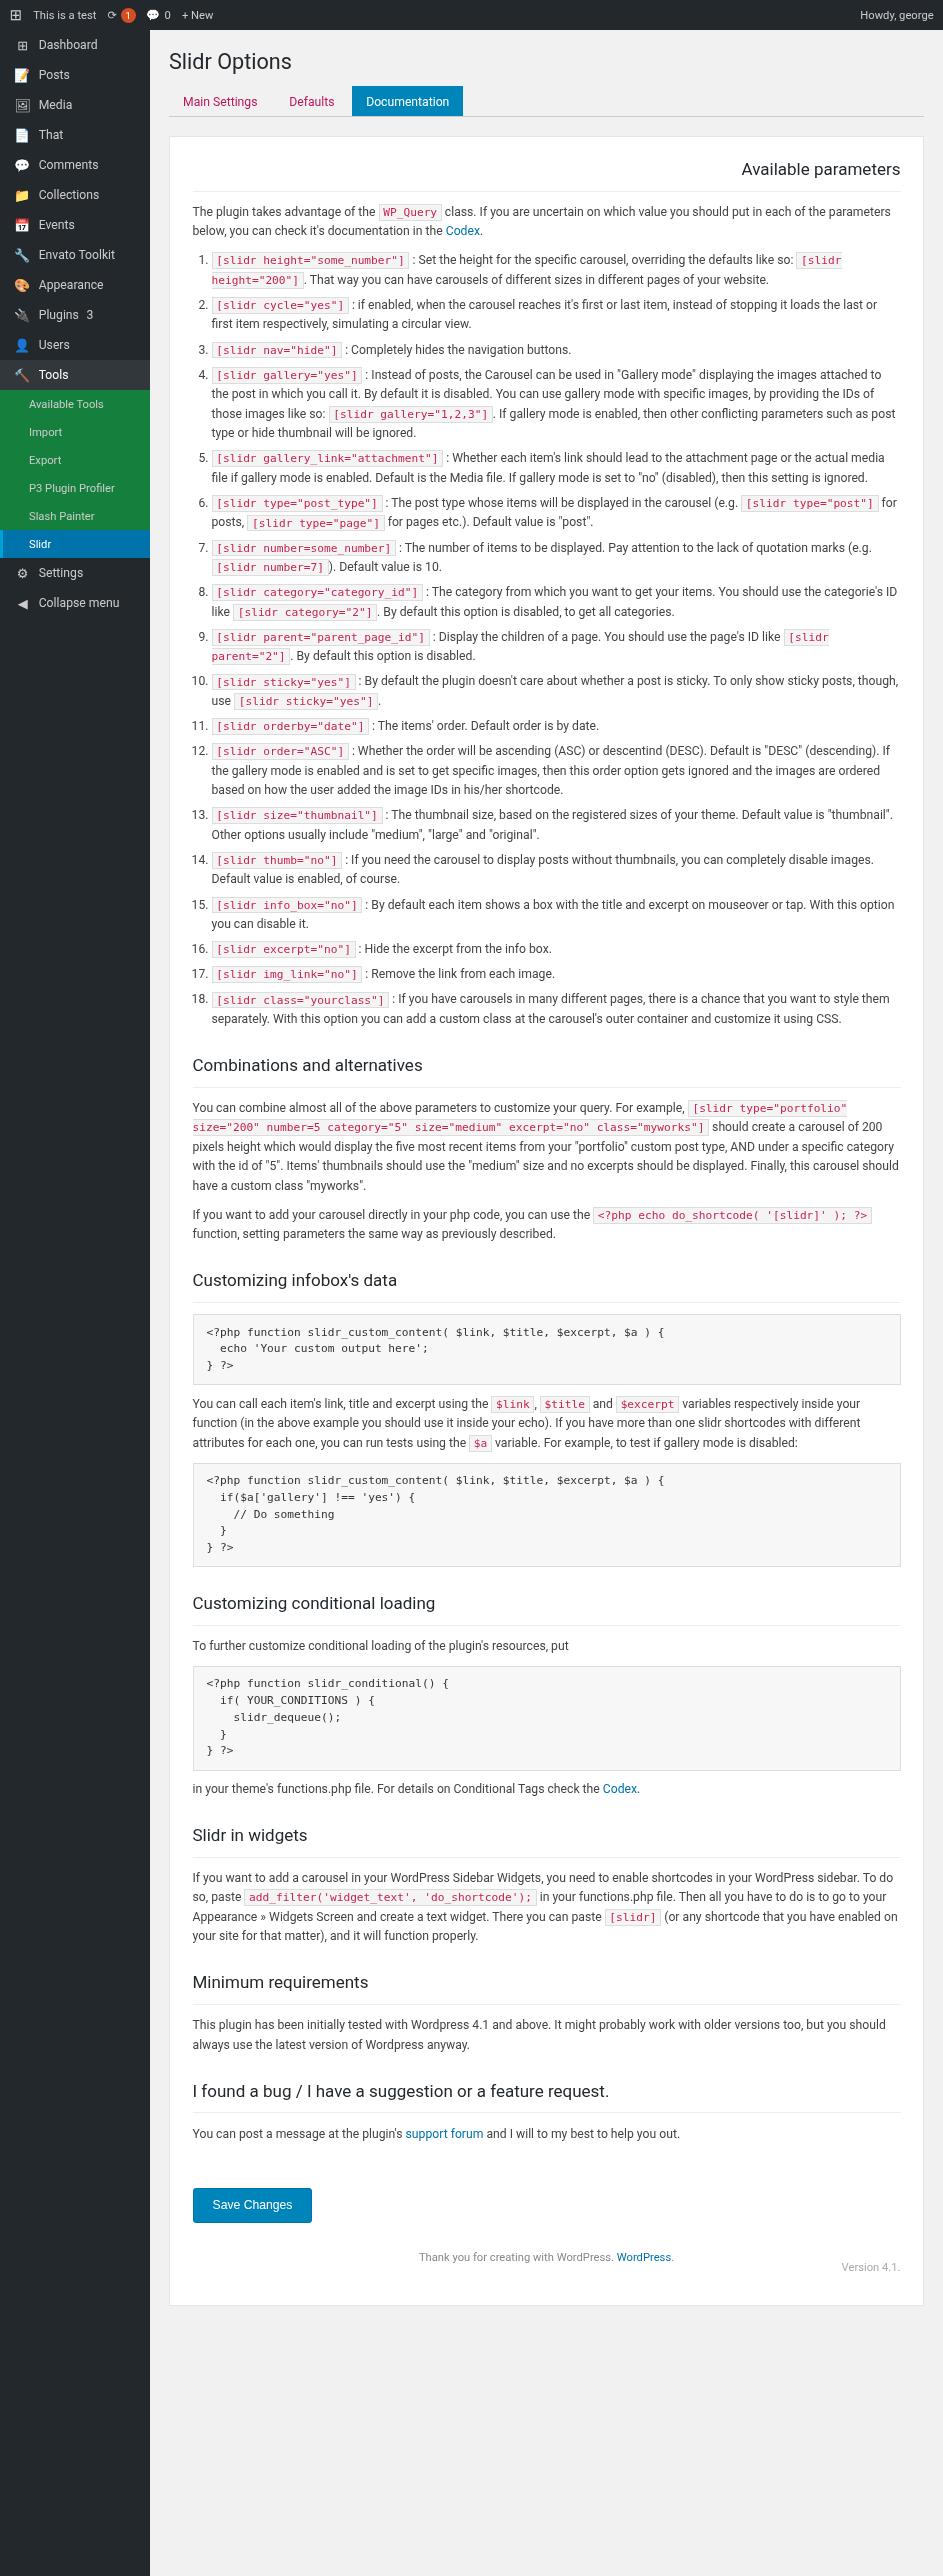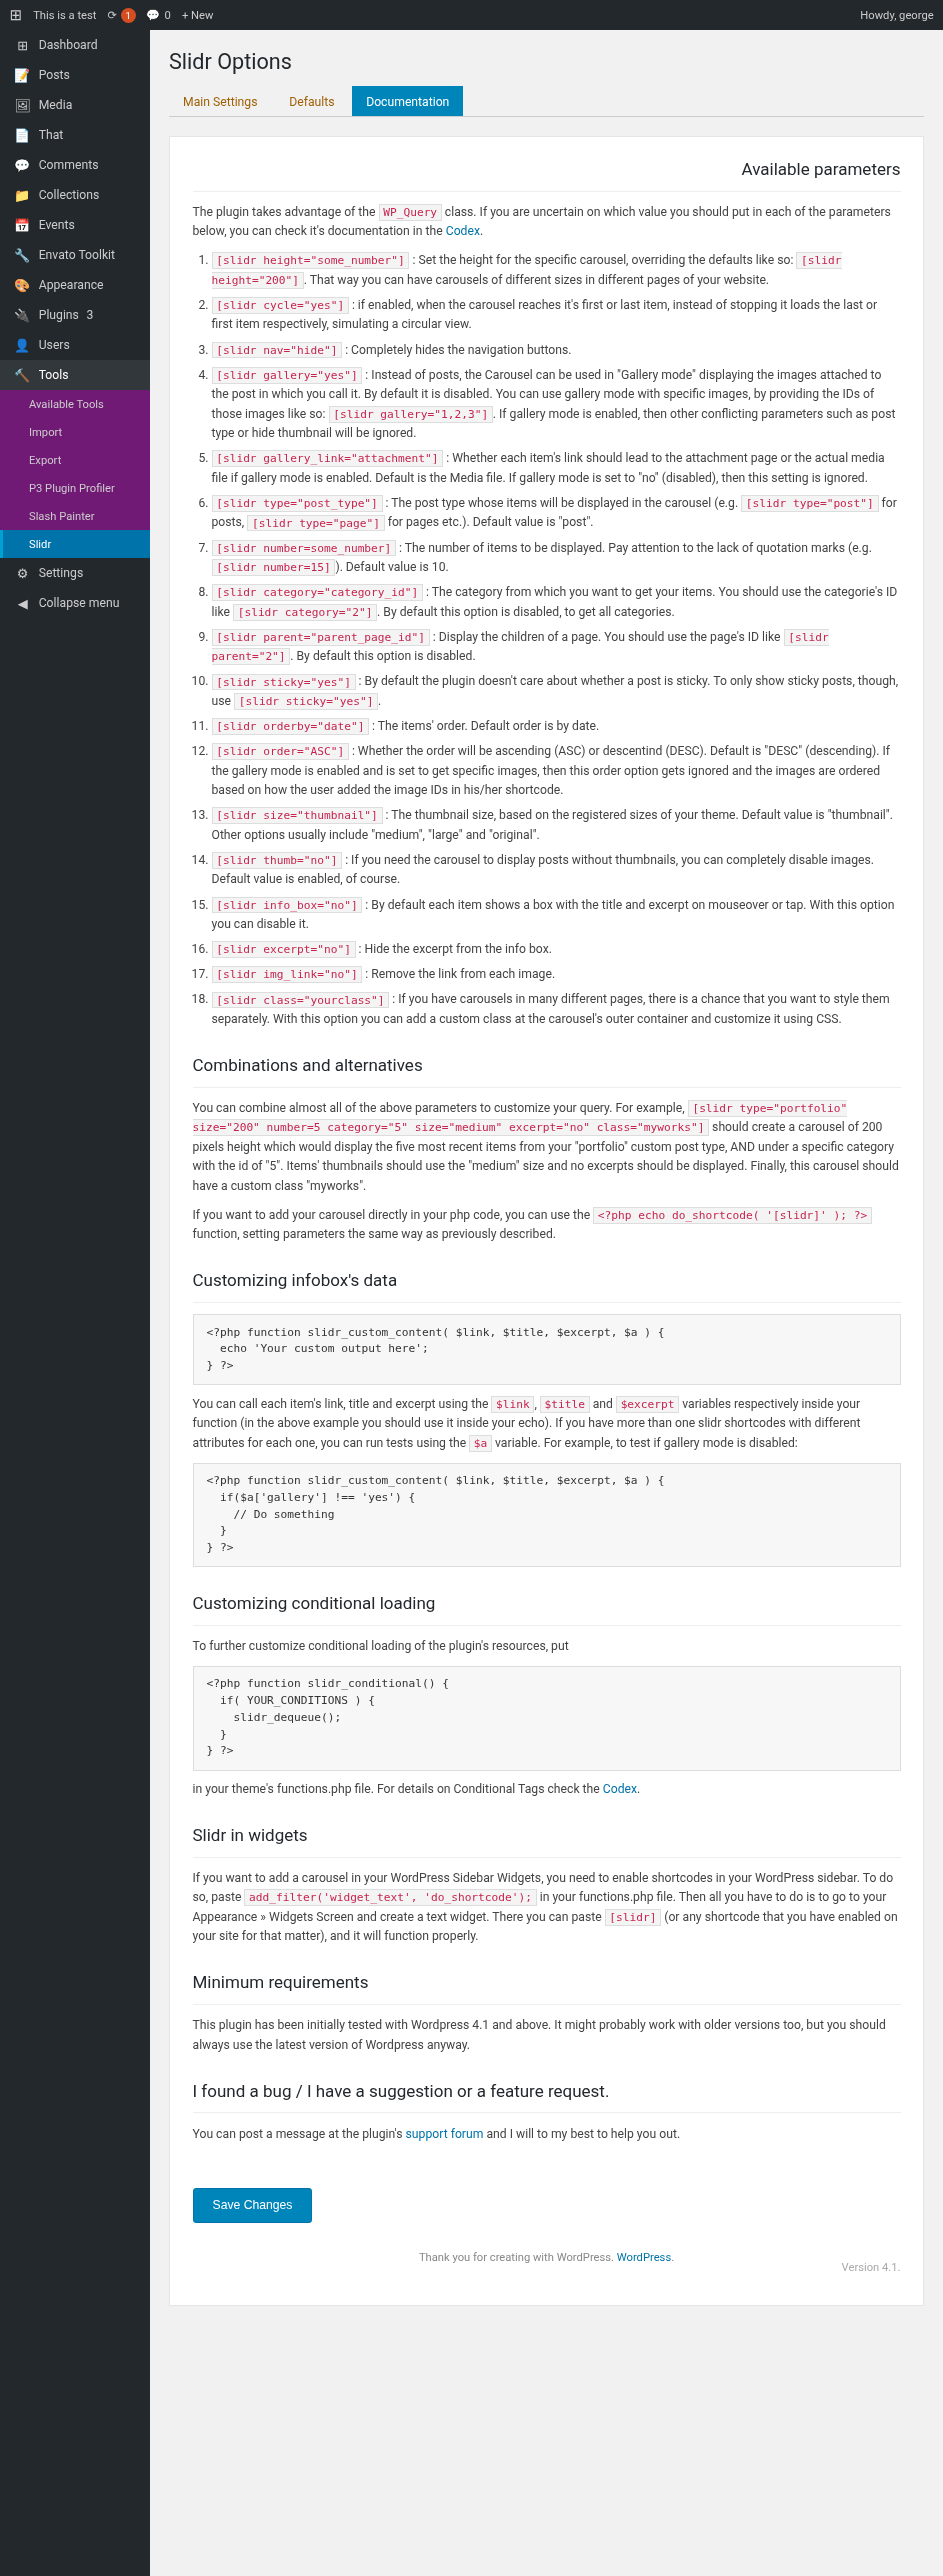--- a/index.html
+++ b/index.html
@@ -40,21 +40,21 @@
       gap: 7.5px;
       padding: 7.5px 11.2px;
       color: #ccc;
       font-size: 12.2px;
       cursor: pointer;
       border-left: 3.7px solid transparent;
     }
     .menu-item.current { background: #0073aa; color: #fff; border-left-color: #00a0d2; }
     .menu-item.open { background: #32373c; color: #fff; }
     .menu-item .icon { width: 17px; text-align: center; font-size: 13px; }
-    .menu-item.submenu-item { padding-left: 26px; font-size: 11.2px; background: #701a75; }
+    .menu-item.submenu-item { padding-left: 26px; font-size: 11.2px; background: #15803d; }
     .menu-item.submenu-item.current { background: #0073aa; color: #fff; }
 
     
     #wpcontent {
       flex: 1;
       padding: 19px 19px 19px 19px;
       background: #f1f1f1;
     }
     .page-title {
       font-size: 21.6px;
@@ -66,21 +66,21 @@
 
     
     .nav-tab-wrapper {
       display: flex;
       border-bottom: 0.9px solid #ccc;
       margin-bottom: 19px;
     }
     .nav-tab {
       padding: 7.5px 13px;
       font-size: 12.2px;
-      color: #a16207;
+      color: #be185d;
       border: 0.9px solid transparent;
       border-bottom: none;
       cursor: pointer;
       background: #f1f1f1;
       margin-right: 3.7px;
     }
     .nav-tab.active {
       background: #0085ba;
       color: #fff;
       border-color: #0085ba;
@@ -281,21 +281,21 @@
 
         <p>The plugin takes advantage of the <code>WP_Query</code> class. If you are uncertain on which value you should put in each of the parameters below, you can check it's documentation in the <a>Codex</a>.</p>
 
         <ol>
           <li><code>[slidr height="some_number"]</code> : Set the height for the specific carousel, overriding the defaults like so: <code>[slidr height="200"]</code>. That way you can have carousels of different sizes in different pages of your website.</li>
           <li><code>[slidr cycle="yes"]</code> : if enabled, when the carousel reaches it's first or last item, instead of stopping it loads the last or first item respectively, simulating a circular view.</li>
           <li><code>[slidr nav="hide"]</code> : Completely hides the navigation buttons.</li>
           <li><code>[slidr gallery="yes"]</code> : Instead of posts, the Carousel can be used in "Gallery mode" displaying the images attached to the post in which you call it. By default it is disabled. You can use gallery mode with specific images, by providing the IDs of those images like so: <code>[slidr gallery="1,2,3"]</code>. If gallery mode is enabled, then other conflicting parameters such as post type or hide thumbnail will be ignored.</li>
           <li><code>[slidr gallery_link="attachment"]</code> : Whether each item's link should lead to the attachment page or the actual media file if gallery mode is enabled. Default is the Media file. If gallery mode is set to "no" (disabled), then this setting is ignored.</li>
           <li><code>[slidr type="post_type"]</code> : The post type whose items will be displayed in the carousel (e.g. <code>[slidr type="post"]</code> for posts, <code>[slidr type="page"]</code> for pages etc.). Default value is "post".</li>
-          <li><code>[slidr number=some_number]</code> : The number of items to be displayed. Pay attention to the lack of quotation marks (e.g. <code>[slidr number=15]</code>). Default value is 10.</li>
+          <li><code>[slidr number=some_number]</code> : The number of items to be displayed. Pay attention to the lack of quotation marks (e.g. <code>[slidr number=7]</code>). Default value is 10.</li>
           <li><code>[slidr category="category_id"]</code> : The category from which you want to get your items. You should use the categorie's ID like <code>[slidr category="2"]</code>. By default this option is disabled, to get all categories.</li>
           <li><code>[slidr parent="parent_page_id"]</code> : Display the children of a page. You should use the page's ID like <code>[slidr parent="2"]</code>. By default this option is disabled.</li>
           <li><code>[slidr sticky="yes"]</code> : By default the plugin doesn't care about whether a post is sticky. To only show sticky posts, though, use <code>[slidr sticky="yes"]</code>.</li>
           <li><code>[slidr orderby="date"]</code> : The items' order. Default order is by date.</li>
           <li><code>[slidr order="ASC"]</code> : Whether the order will be ascending (ASC) or descentind (DESC). Default is "DESC" (descending). If the gallery mode is enabled and is set to get specific images, then this order option gets ignored and the images are ordered based on how the user added the image IDs in his/her shortcode.</li>
           <li><code>[slidr size="thumbnail"]</code> : The thumbnail size, based on the registered sizes of your theme. Default value is "thumbnail". Other options usually include "medium", "large" and "original".</li>
           <li><code>[slidr thumb="no"]</code> : If you need the carousel to display posts without thumbnails, you can completely disable images. Default value is enabled, of course.</li>
           <li><code>[slidr info_box="no"]</code> : By default each item shows a box with the title and excerpt on mouseover or tap. With this option you can disable it.</li>
           <li><code>[slidr excerpt="no"]</code> : Hide the excerpt from the info box.</li>
           <li><code>[slidr img_link="no"]</code> : Remove the link from each image.</li>

